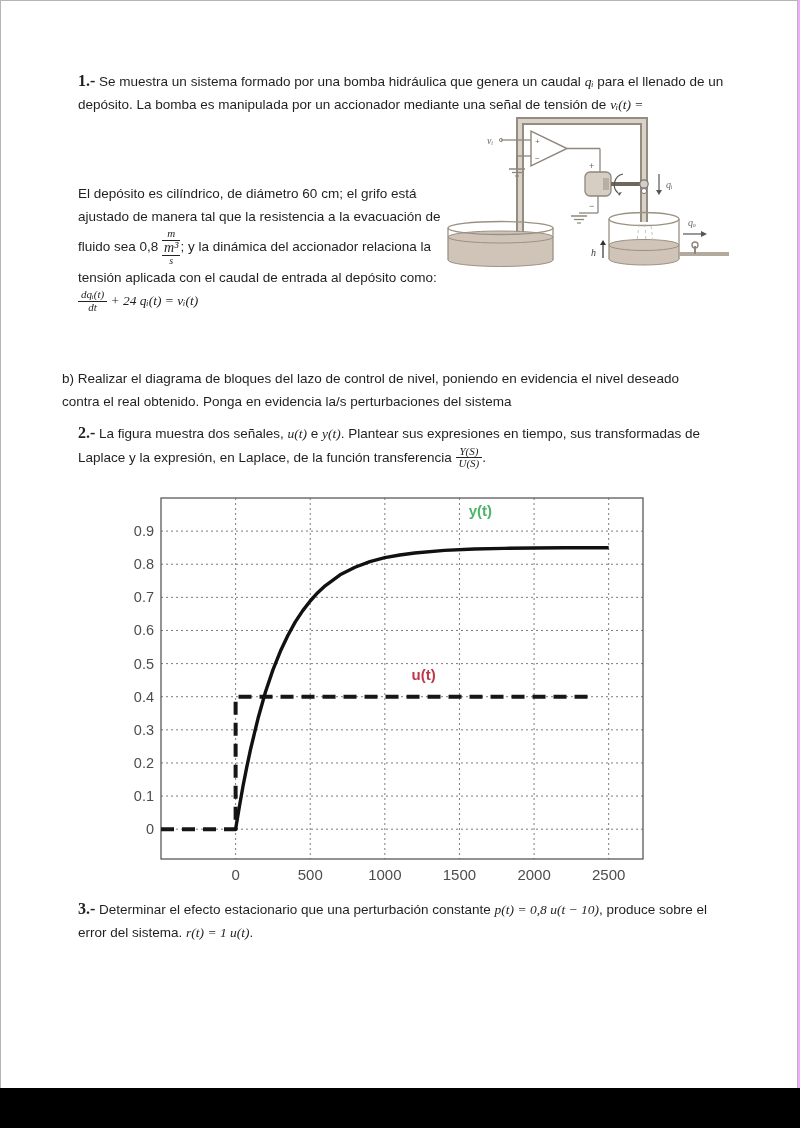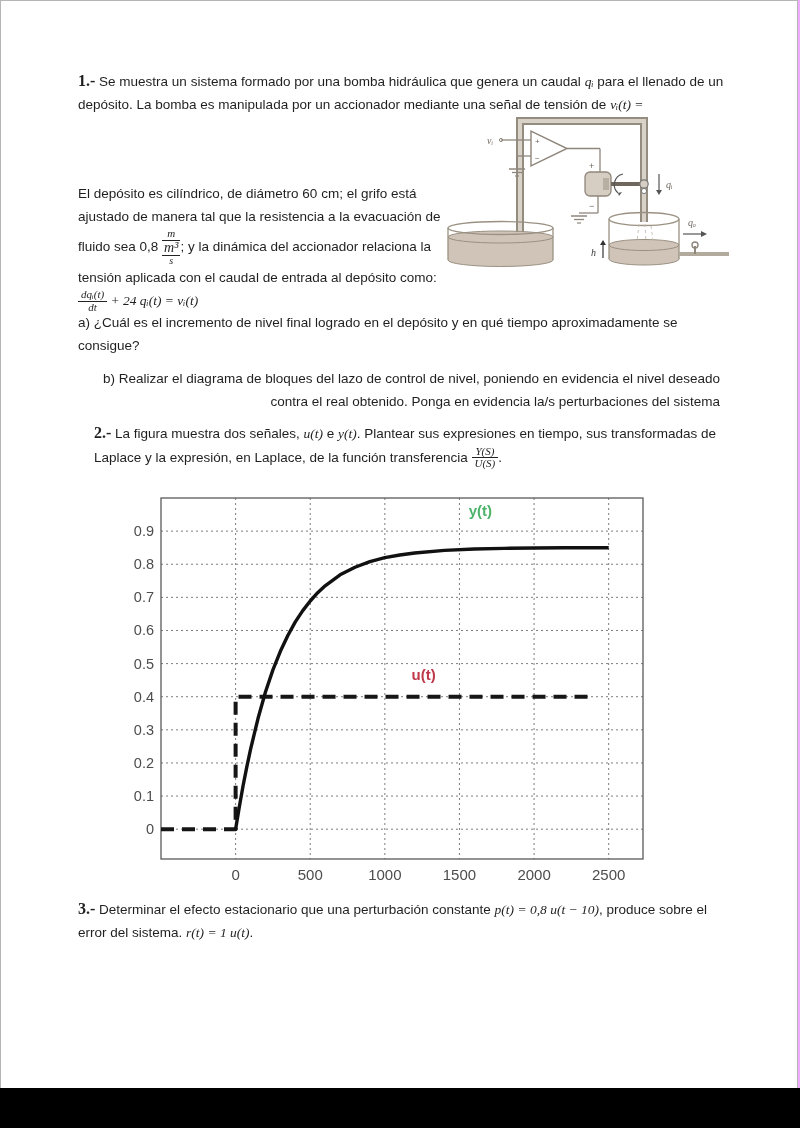--- a/index.html
+++ b/index.html
@@ -124,29 +124,26 @@
         <path d="M264,124 l-6,-3 l0,6 z" fill="#555"></path>
       </g>
       <g>
         <line x1="236" y1="144" x2="286" y2="144" stroke="#b3aa9e" stroke-width="4"></line>
         <line x1="252" y1="136" x2="252" y2="144" stroke="#8f867c" stroke-width="2"></line>
         <circle cx="252" cy="135" r="3" fill="none" stroke="#8f867c" stroke-width="1.4"></circle>
       </g>
     </svg>
   </div>
 
-  <div class="para" style="left:78px;top:312px;width:650px;">
-    <span>a) ¿Cuál es el incremento de nivel final logrado en el depósito y en qué tiempo aproximadamente se consigue?</span>
-  </div>
 
-  <div class="para" style="left:70px;top:368px;width:650px;text-align:right;">
+  <div class="para" style="left:62px;top:368px;width:650px;">
     <span>b) Realizar el diagrama de bloques del lazo de control de nivel, poniendo en evidencia el nivel deseado contra el real obtenido. Ponga en evidencia la/s perturbaciones del sistema</span>
   </div>
 
-  <div class="para" style="left:94px;top:422px;width:650px;">
+  <div class="para" style="left:78px;top:422px;width:650px;">
     <span class="pnum">2.-</span><span> La figura muestra dos señales, </span><span class="math">u(t)</span><span> e </span><span class="math">y(t)</span><span>. Plantear sus expresiones en tiempo, sus transformadas de Laplace y la expresión, en Laplace, de la función transferencia </span><span class="frac small"><span class="top">Y(S)</span><span class="bot">U(S)</span></span><span>.</span>
   </div>
 
   <div class="chartbox">
     <svg width="565" height="402" viewBox="0 0 565 402">
         <line x1="38" y1="343.1926605504587" x2="520" y2="343.1926605504587" stroke="#7d7d7d" stroke-width="1" stroke-dasharray="2 3"></line>
         <text x="31" y="348.1926605504587" text-anchor="end" fill="#4d4d4d" font-size="14.5px">0</text>
         <line x1="38" y1="310.0733944954128" x2="520" y2="310.0733944954128" stroke="#7d7d7d" stroke-width="1" stroke-dasharray="2 3"></line>
         <text x="31" y="315.0733944954128" text-anchor="end" fill="#4d4d4d" font-size="14.5px">0.1</text>
         <line x1="38" y1="276.954128440367" x2="520" y2="276.954128440367" stroke="#7d7d7d" stroke-width="1" stroke-dasharray="2 3"></line>

